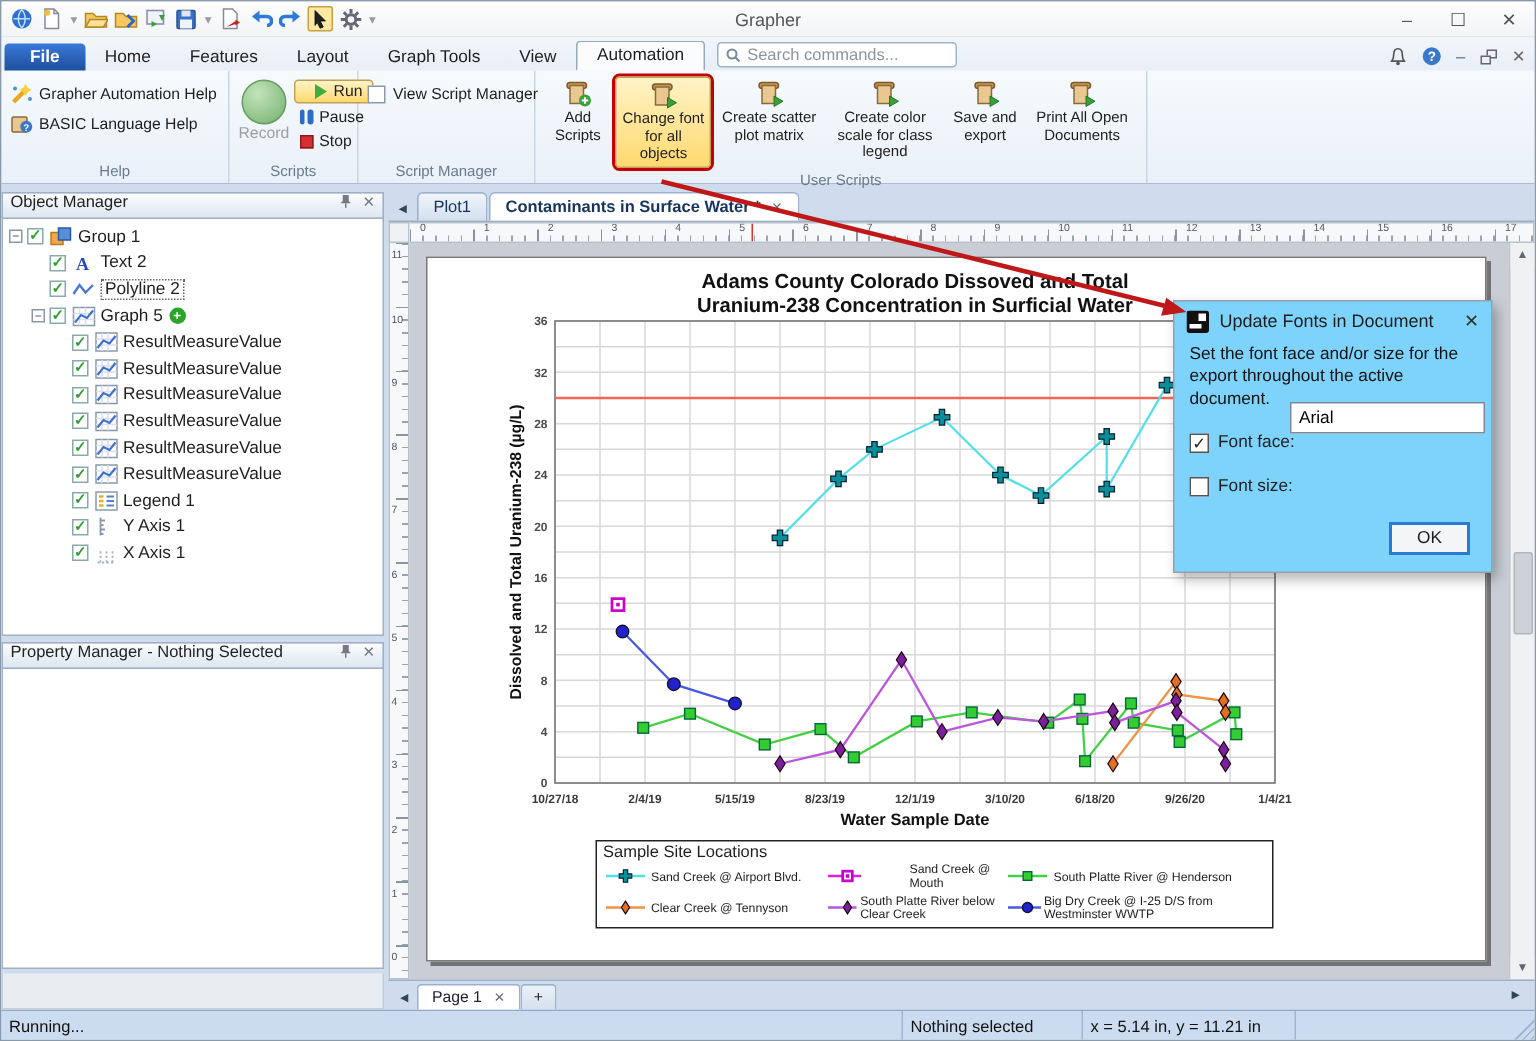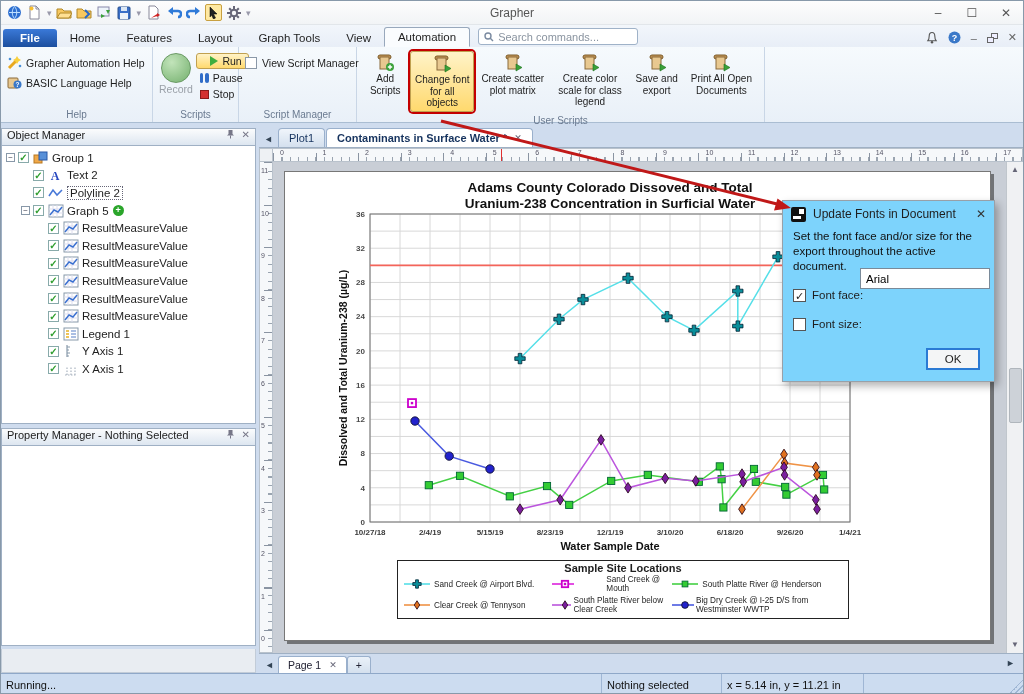--- a/index.html
+++ b/index.html
@@ -83,21 +83,21 @@
   .vruler .ticks{position:absolute;right:0;top:0;bottom:0;width:4px;background:repeating-linear-gradient(#9aa4b0 0 1px,transparent 1px 8.5px);}
   .vruler .ticksM{position:absolute;right:0;top:0;bottom:0;width:8px;background:repeating-linear-gradient(#8a94a2 0 1px,transparent 1px 42.55px);}
   .vruler .num{position:absolute;left:1px;font-size:7px;color:#556;}
   .drawarea{position:relative;flex:1;background:#c9ced6;overflow:hidden;}
   .page{position:absolute;left:11px;top:9px;width:707px;height:470px;background:#fff;border:1px solid #777;box-shadow:3px 3px 0 rgba(40,40,40,.55);}
   .vscroll{width:17px;background:#f0f1f3;border-left:1px solid #c0c6cc;display:flex;flex-direction:column;align-items:center;}
   .varrow{height:16px;width:100%;text-align:center;font-size:8px;color:#667;line-height:16px;background:#f0f1f3;}
   .vthumb{width:13px;height:55px;background:#cdd2d8;border:1px solid #b0b6bc;border-radius:2px;margin-top:190px;}
   
   .legendbox{position:absolute;left:112px;top:388px;width:452px;background:#fff;border:1px solid #222;padding:1px 4px 2px 4px;}
-  .legtitle{font-size:11px;font-weight:bold;text-align:center;}
+  .legtitle{font-size:11px;font-weight:normal;}
   .legrow{display:flex;}
   .legitem{display:flex;align-items:center;gap:2px;font-size:8.2px;line-height:1.15;padding:1px 0;}
   
   .pagetabs{height:20px;background:#cfdcee;border-top:1px solid #9fb0c4;display:flex;align-items:flex-end;padding-left:4px;position:relative;}
   .ptab{height:17px;background:#fff;border:1px solid #9ab0cc;border-bottom:none;border-radius:3px 3px 0 0;font-size:10.5px;display:flex;align-items:center;gap:8px;padding:0 9px;color:#223;}
   .ptab.add{padding:0 8px;background:linear-gradient(#eaf1f9,#d4e0ee);}
   .pnav{font-size:9px;color:#345;padding:0 4px 3px 2px;}
   .pnav.right{position:absolute;right:4px;bottom:2px;}
   
   .statusbar{height:22px;background:#ccdcf0;border-top:1px solid #8fa8c8;display:flex;align-items:stretch;font-size:11px;color:#111;}

